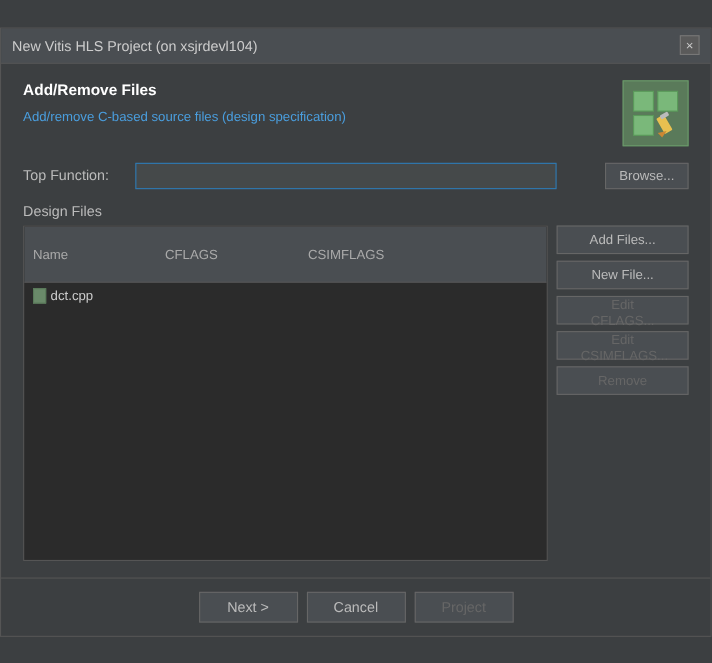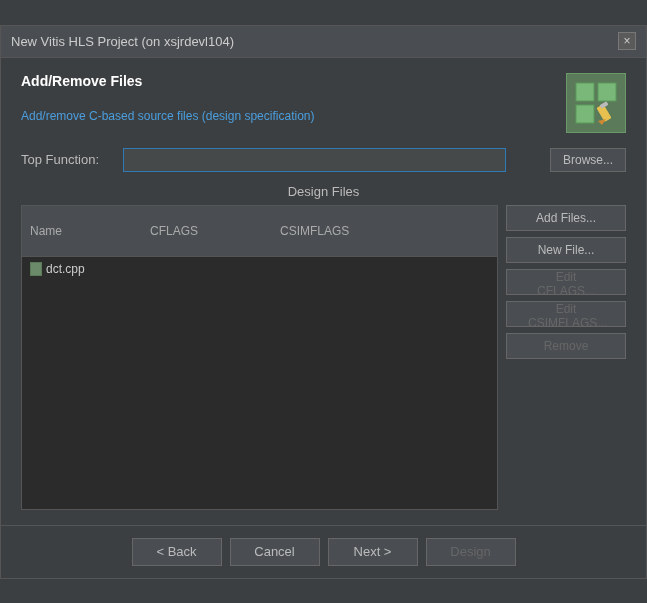--- a/index.html
+++ b/index.html
@@ -58,21 +58,21 @@
     .header-section {
       display: flex;
       align-items: flex-start;
       justify-content: space-between;
       margin-bottom: 15px;
     }
     .header-text h2 {
       color: #ffffff;
       font-size: 14px;
       font-weight: bold;
-      margin-bottom: 20px;
+      margin-bottom: 10px;
     }
     .header-text p {
       color: #4a9ede;
       font-size: 12px;
     }
     .header-icon {
       width: 60px;
       height: 60px;
       background: #5a7a5a;
       border: 1px solid #6a9a6a;
@@ -110,21 +110,20 @@
       color: #bbbbbb;
       font-size: 12px;
       cursor: pointer;
       white-space: nowrap;
       margin-left: 20px;
     }
     .design-files-label {
       color: #bbbbbb;
       font-size: 13px;
       margin-bottom: 6px;
-      text-align: center;
     }
     .design-files-section {
       display: flex;
       flex: 1;
       gap: 8px;
       min-height: 0;
     }
     .table-container {
       flex: 1;
       border: 1px solid #555;
@@ -289,18 +288,17 @@
         <button class="side-btn">Add Files...</button>
         <button class="side-btn">New File...</button>
         <button class="side-btn disabled" disabled="">Edit CFLAGS...</button>
         <button class="side-btn disabled" disabled="">Edit CSIMFLAGS...</button>
         <button class="side-btn disabled" disabled="">Remove</button>
       </div>
     </div>
   </div>
 
   <div class="footer">
-    <button class="footer-btn">&lt; Back</button>
+    <button class="footer-btn">Next &gt;</button>
     <button class="footer-btn">Cancel</button>
-    <button class="footer-btn">Next &gt;</button>
-    <button class="footer-btn disabled" disabled="">Design</button>
+    <button class="footer-btn disabled" disabled="">Project</button>
   </div>
 </div>
 
 </body></html>

